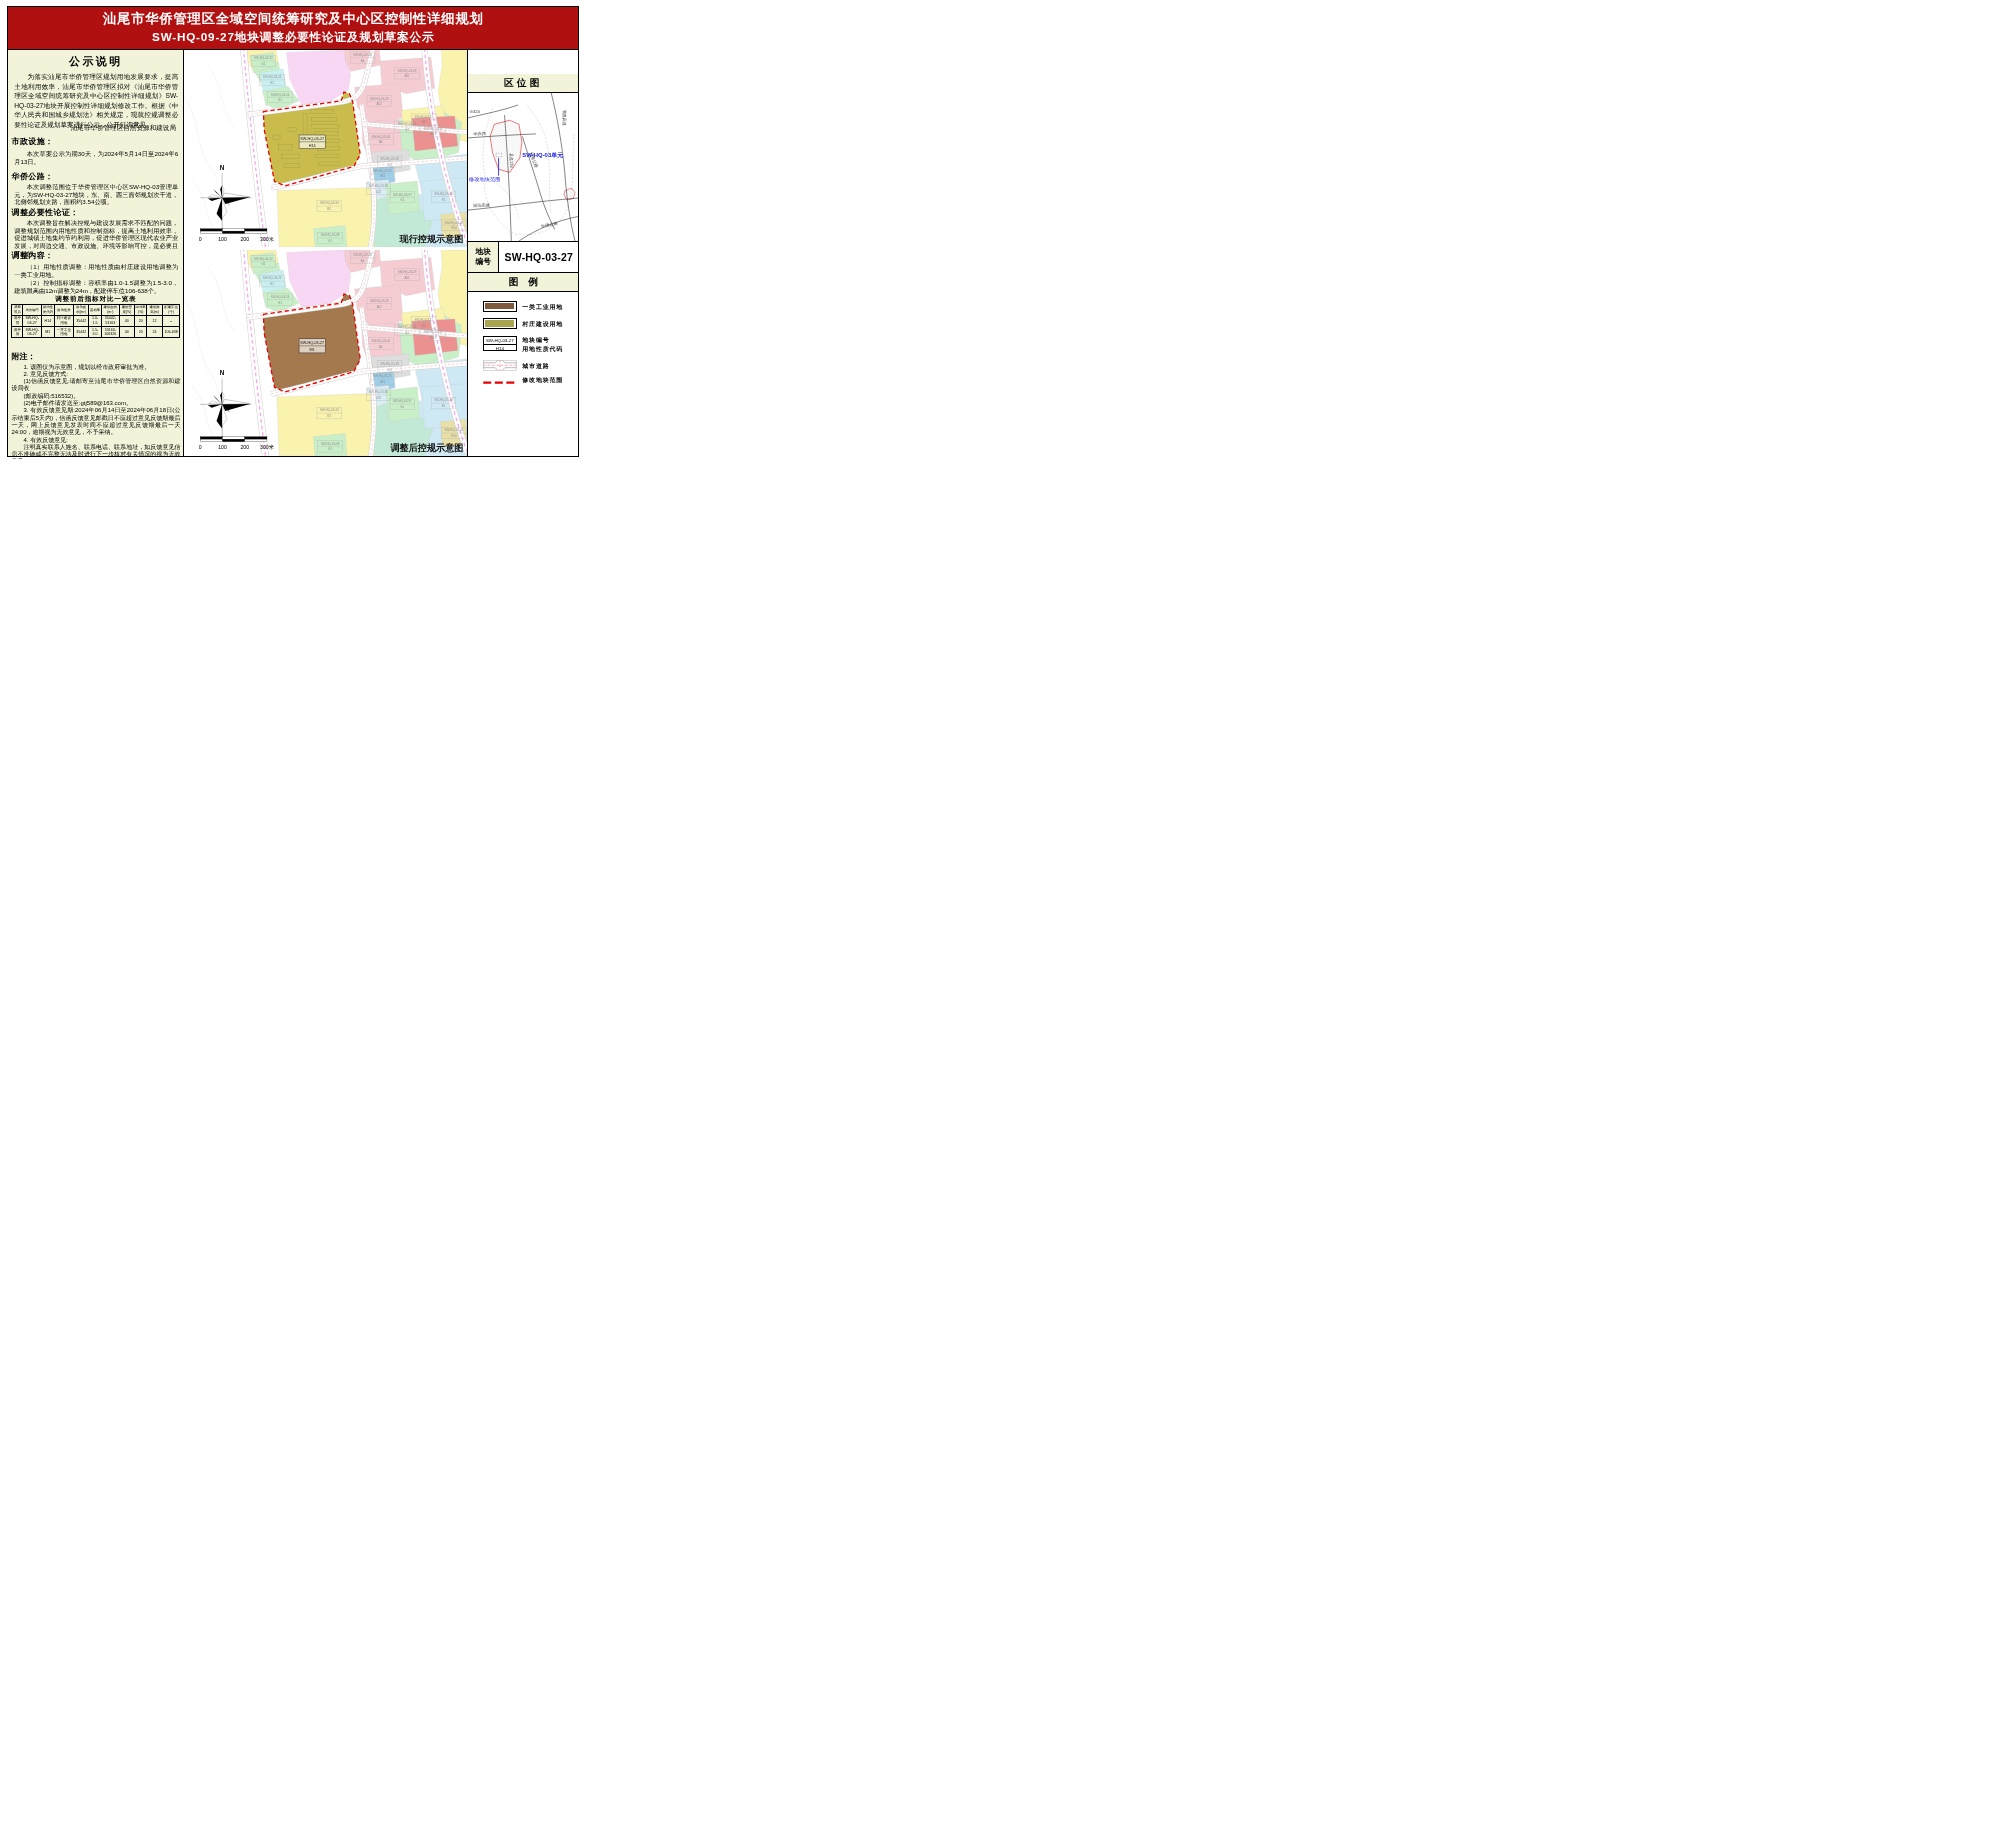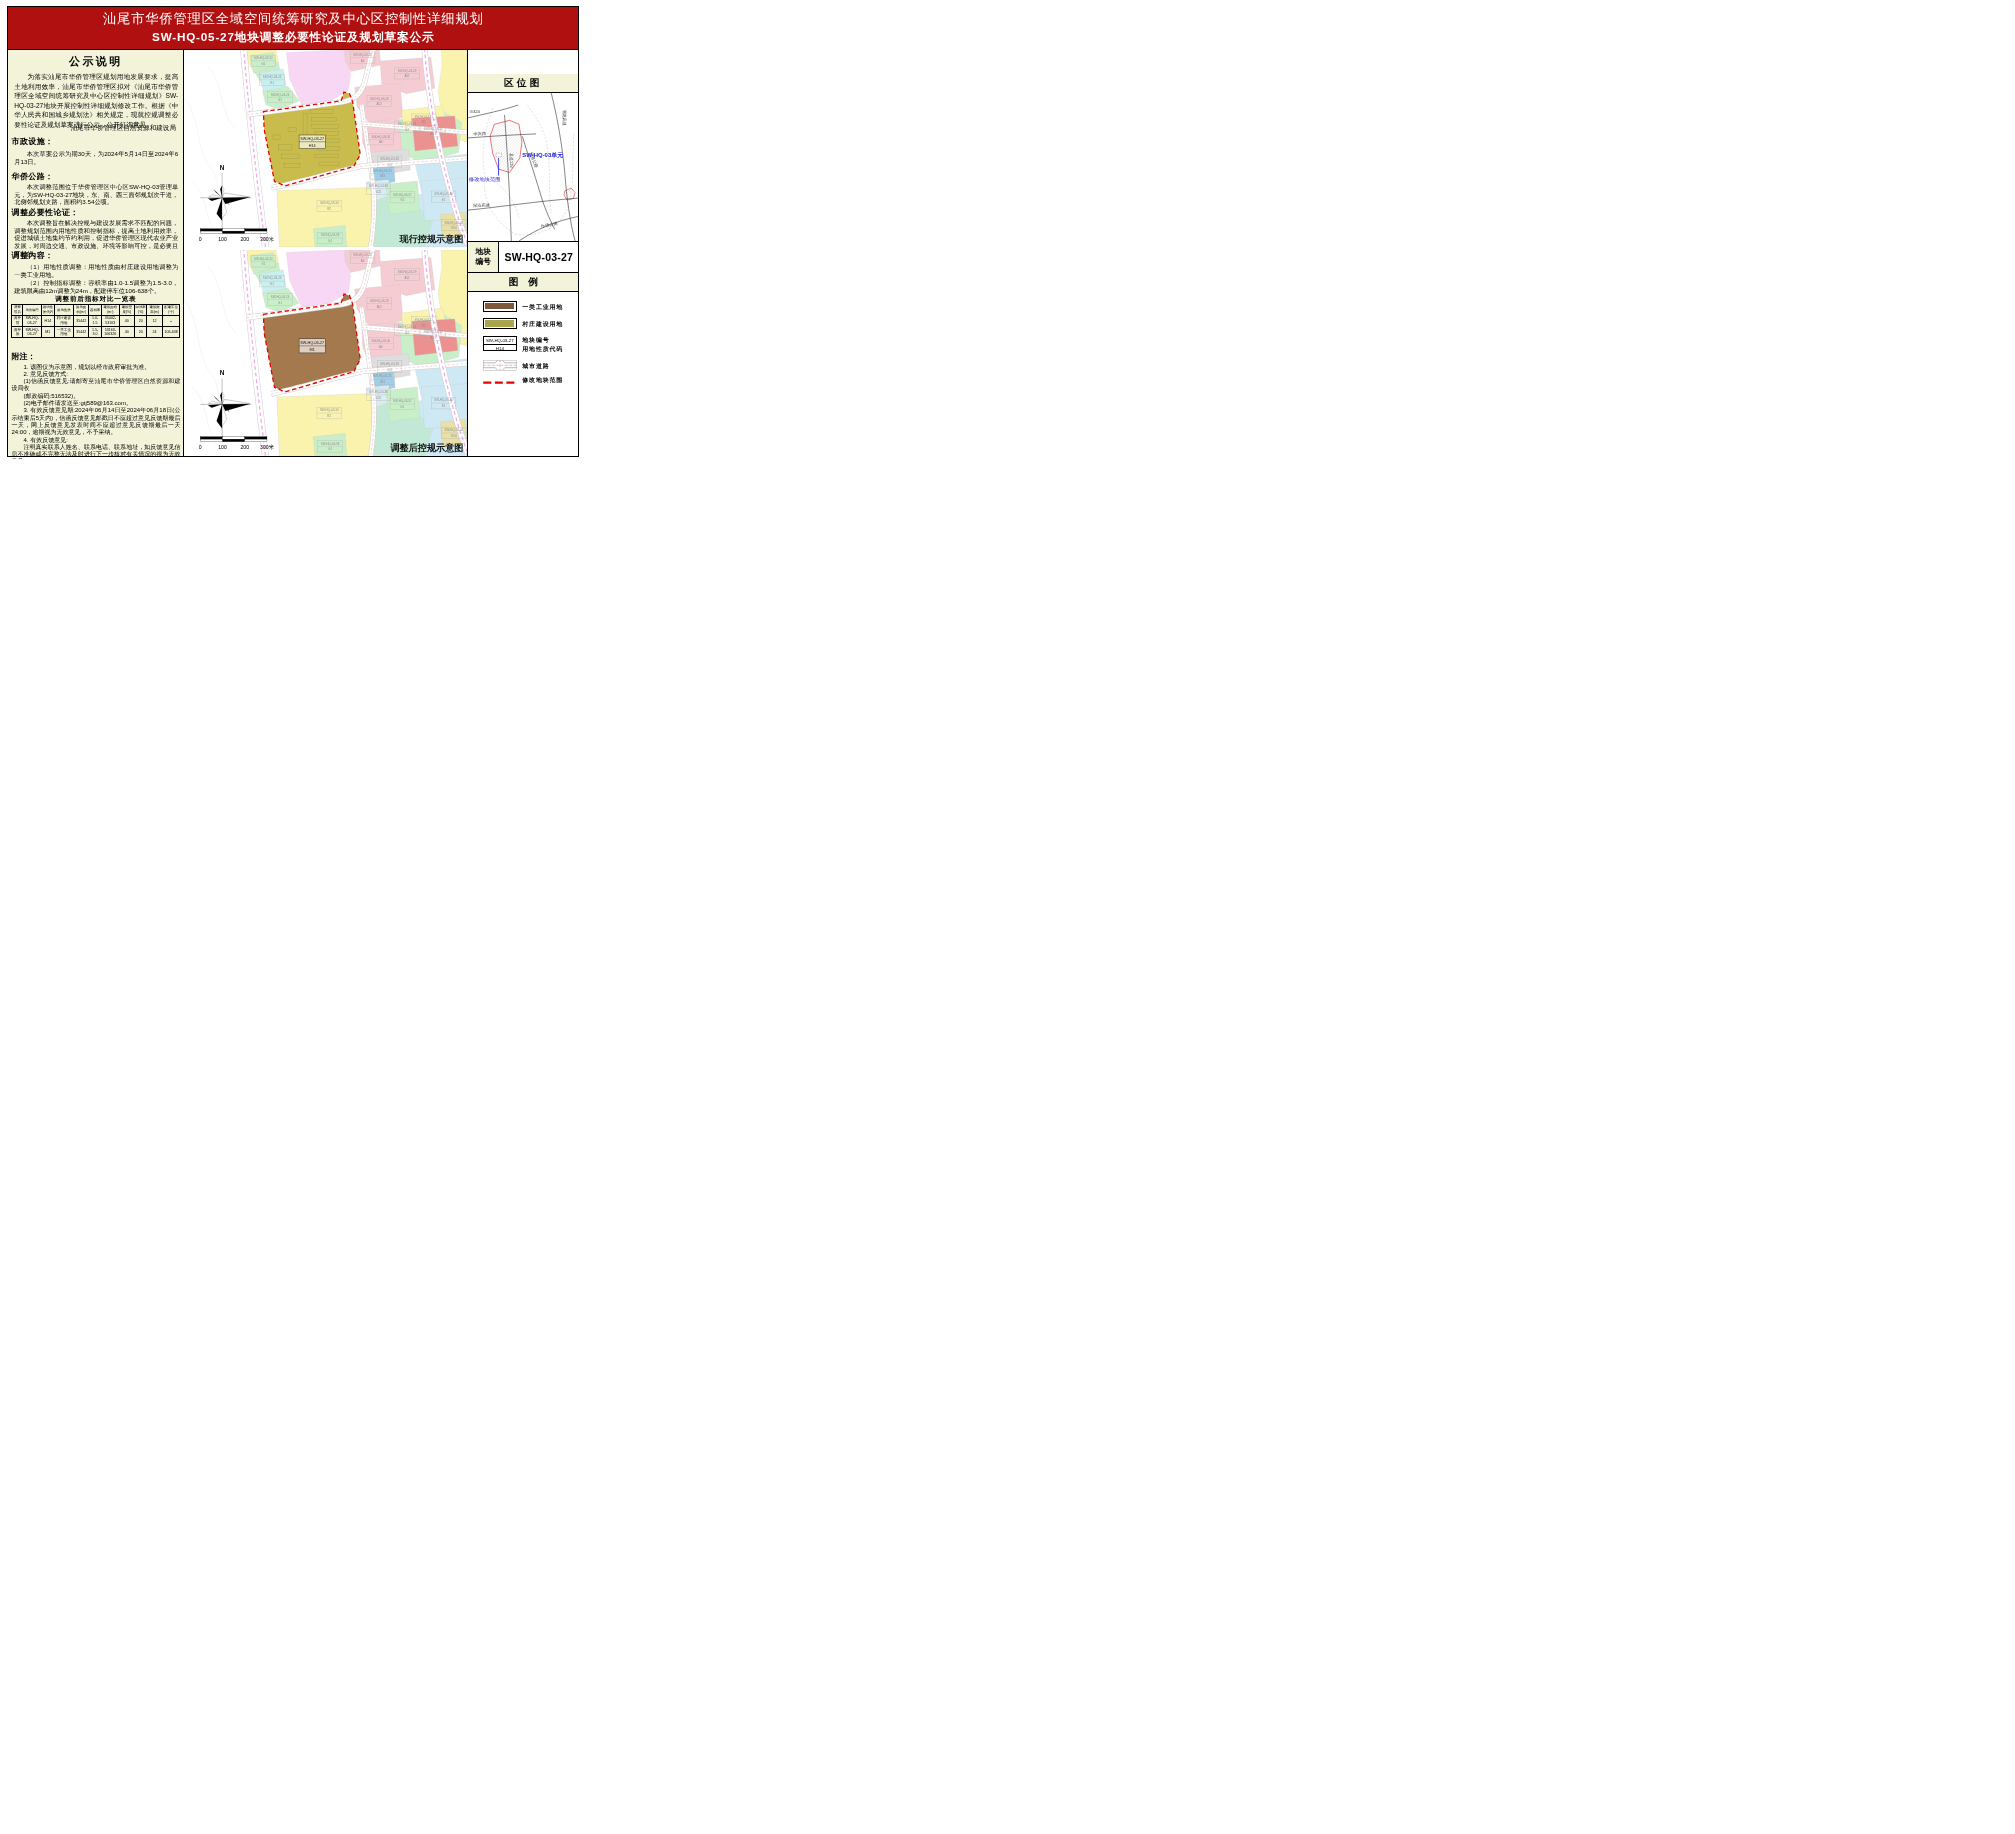--- a/index.html
+++ b/index.html
@@ -2,21 +2,21 @@
 <html style="font-size:6.4px"><head>
 <meta charset="utf-8">
 <style>
   * { box-sizing: border-box; margin: 0; padding: 0; }
   body { background:#ffffff; font-family:"Liberation Sans","DejaVu Sans",sans-serif; }
   .page { position:relative; width:586px; height:459px; background:#fff; overflow:hidden; }
   .frame { position:absolute; left:7.3px; top:5.6px; width:572px; height:451px;
            border:1.6px solid #000; background:#fff; display:flex; flex-direction:column; }
   .header { height:42px; background:#b01010; display:flex; flex-direction:column;
             justify-content:center; align-items:center; gap:2.4px; }
-  .header .t1 { color:#fff; font-weight:normal; font-size:13.3px; letter-spacing:0.8px; }
+  .header .t1 { color:#fff; font-weight:bold; font-size:13.3px; letter-spacing:0.8px; }
   .header .t2 { color:#fff; font-weight:bold; font-size:11.7px; letter-spacing:0.8px; }
   .content { flex:1; display:flex; border-top:1.6px solid #000; min-height:0; }
 
   
   .left-col { width:176px; background:#f2f3d8; border-right:1.6px solid #000; position:relative; }
   .lc-title { position:absolute; top:4.8px; left:0; width:100%; text-align:center;
               font-size:11px; font-weight:bold; letter-spacing:2.4px;font-family:Liberation Serif, serif; }
   .lc-intro { position:absolute; top:22.6px; left:6px; width:164px; font-size:6.6px;
               line-height:9.5px; text-align:justify; text-indent:2em; }
   .lc-agency { position:absolute; top:74px; right:7.3px; font-size:6.6px; }
@@ -68,21 +68,21 @@
   .lg-codebox .c2 { height:7.3px; line-height:7.3px; }
 </style>
 </head>
 <body>
 
 <div class="page">
   <div class="frame">
 
     <div class="header">
       <div class="t1">汕尾市华侨管理区全域空间统筹研究及中心区控制性详细规划</div>
-      <div class="t2">SW-HQ-05-27地块调整必要性论证及规划草案公示</div>
+      <div class="t2">SW-HQ-09-27地块调整必要性论证及规划草案公示</div>
     </div>
 
     <div class="content">
 
       <div class="left-col">
         <div class="lc-title">公示说明</div>
         <div class="lc-intro">为落实汕尾市华侨管理区规划用地发展要求，提高土地利用效率，汕尾市华侨管理区拟对《汕尾市华侨管理区全域空间统筹研究及中心区控制性详细规划》SW-HQ-03-27地块开展控制性详细规划修改工作。根据《中华人民共和国城乡规划法》相关规定，现就控规调整必要性论证及规划草案进行公示，公开征询意见。</div>
         <div class="lc-agency">汕尾市华侨管理区自然资源和建设局</div>
 
         <div class="lc-h" style="top:86px">市政设施：</div>

